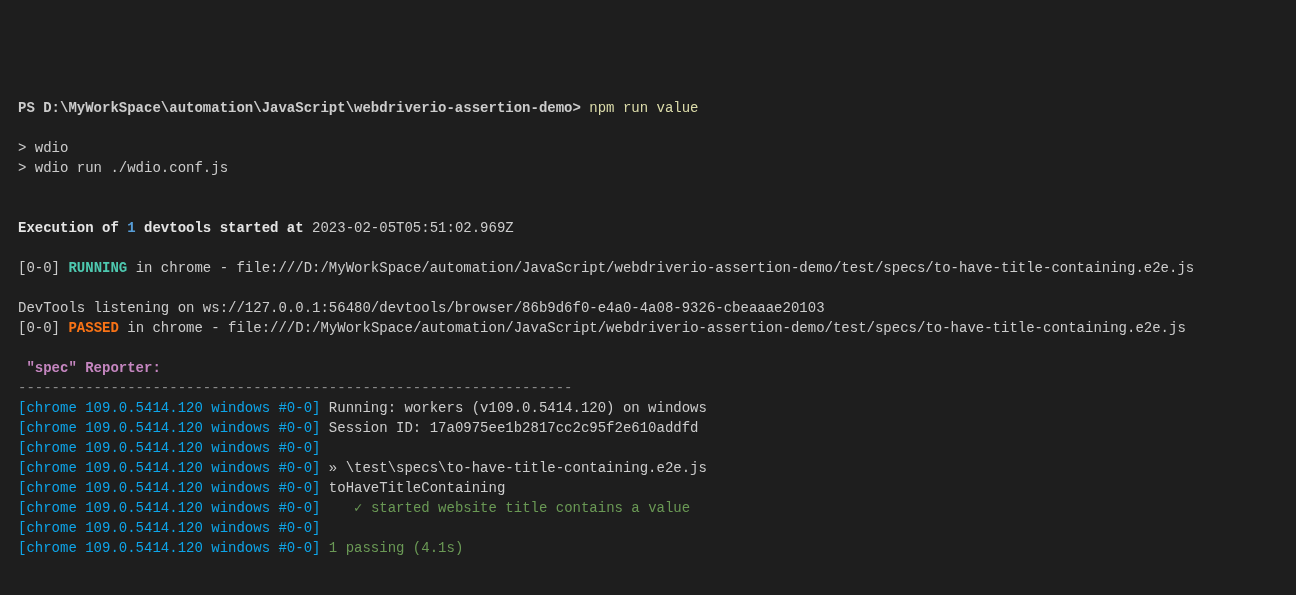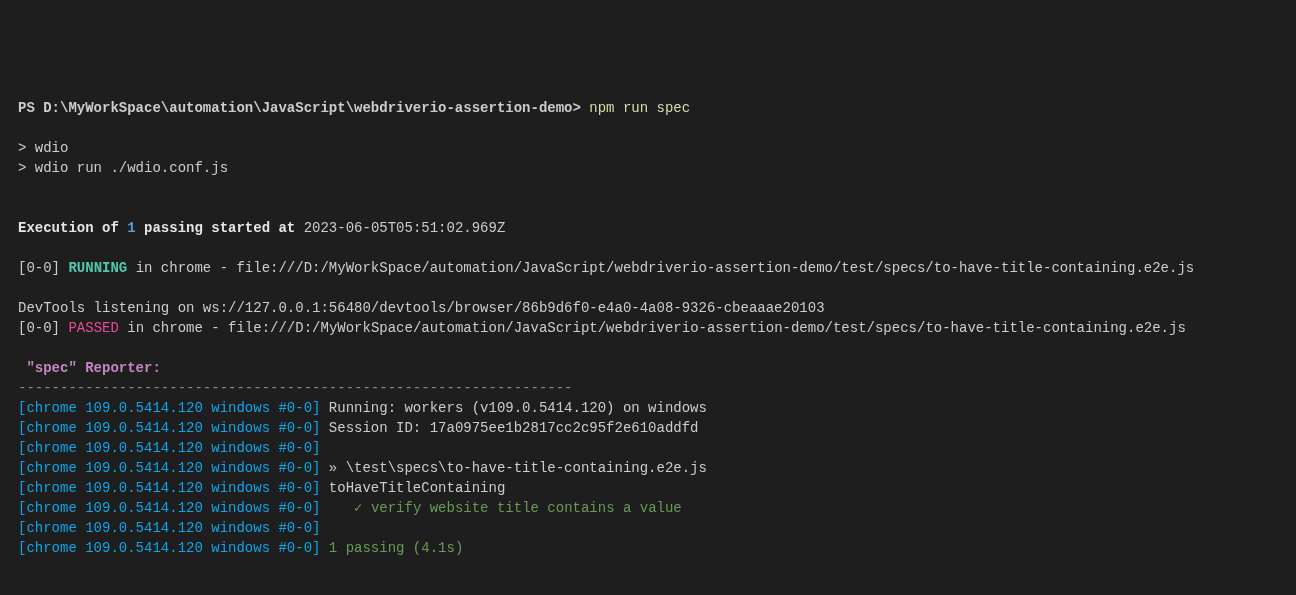--- a/index.html
+++ b/index.html
@@ -12,53 +12,53 @@
       padding: 18px;
       white-space: pre;
       overflow-x: auto;
     }
     .prompt-path { color: #cccccc; font-weight: bold; }
     .cmd { color: #dcdcaa; }
     .white { color: #e5e5e5; }
     .bold { font-weight: bold; }
     .blue { color: #569cd6; }
     .cyan { color: #4ec9b0; font-weight: bold; }
-    .green-bold { color: #ec4899; font-weight: normal; }
+    .green-bold { color: #f97316; font-weight: bold; }
     .green-pass { color: #6a9955; }
     .magenta { color: #c586c0; font-weight: bold; }
     .gray { color: #888888; }
     .gray-light { color: #0ea5e9; }
     .check { color: #6a9955; }
   </style>
 </head>
 <body>
 
 
 
-<div><span><span class="prompt-path">PS D:\MyWorkSpace\automation\JavaScript\webdriverio-assertion-demo&gt; </span><span class="cmd">npm run spec</span></span>
+<div><span><span class="prompt-path">PS D:\MyWorkSpace\automation\JavaScript\webdriverio-assertion-demo&gt; </span><span class="cmd">npm run value</span></span>
 
 <span>&gt; wdio</span>
 <span>&gt; wdio run ./wdio.conf.js</span>
 
 
-<span><span class="white bold">Execution of </span><span class="blue bold">1</span><span class="white bold"> passing started at</span><span> 2023-06-05T05:51:02.969Z</span></span>
+<span><span class="white bold">Execution of </span><span class="blue bold">1</span><span class="white bold"> devtools started at</span><span> 2023-02-05T05:51:02.969Z</span></span>
 
 <span><span>[0-0] </span><span class="cyan">RUNNING</span><span> in chrome - file:///D:/MyWorkSpace/automation/JavaScript/webdriverio-assertion-demo/test/specs/to-have-title-containing.e2e.js</span></span>
 
 <span>DevTools listening on ws://127.0.0.1:56480/devtools/browser/86b9d6f0-e4a0-4a08-9326-cbeaaae20103</span>
 <span><span>[0-0] </span><span class="green-bold">PASSED</span><span> in chrome - file:///D:/MyWorkSpace/automation/JavaScript/webdriverio-assertion-demo/test/specs/to-have-title-containing.e2e.js</span></span>
 
 <span class="magenta"> "spec" Reporter:</span>
 <span class="gray">------------------------------------------------------------------</span>
 <span><span class="gray-light">[chrome 109.0.5414.120 windows #0-0]</span><span> Running: workers (v109.0.5414.120) on windows</span></span>
 <span><span class="gray-light">[chrome 109.0.5414.120 windows #0-0]</span><span> Session ID: 17a0975ee1b2817cc2c95f2e610addfd</span></span>
 <span><span class="gray-light">[chrome 109.0.5414.120 windows #0-0]</span><span></span></span>
 <span><span class="gray-light">[chrome 109.0.5414.120 windows #0-0]</span><span> » \test\specs\to-have-title-containing.e2e.js</span></span>
 <span><span class="gray-light">[chrome 109.0.5414.120 windows #0-0]</span><span> toHaveTitleContaining</span></span>
-<span><span class="gray-light">[chrome 109.0.5414.120 windows #0-0]</span><span>    </span><span class="check">✓ </span><span class="green-pass">verify website title contains a value</span></span>
+<span><span class="gray-light">[chrome 109.0.5414.120 windows #0-0]</span><span>    </span><span class="check">✓ </span><span class="green-pass">started website title contains a value</span></span>
 <span><span class="gray-light">[chrome 109.0.5414.120 windows #0-0]</span><span></span></span>
 <span><span class="gray-light">[chrome 109.0.5414.120 windows #0-0]</span><span class="green-pass"> 1 passing (4.1s)</span></span>
 
 
 
 
 </div>
 
 
 

